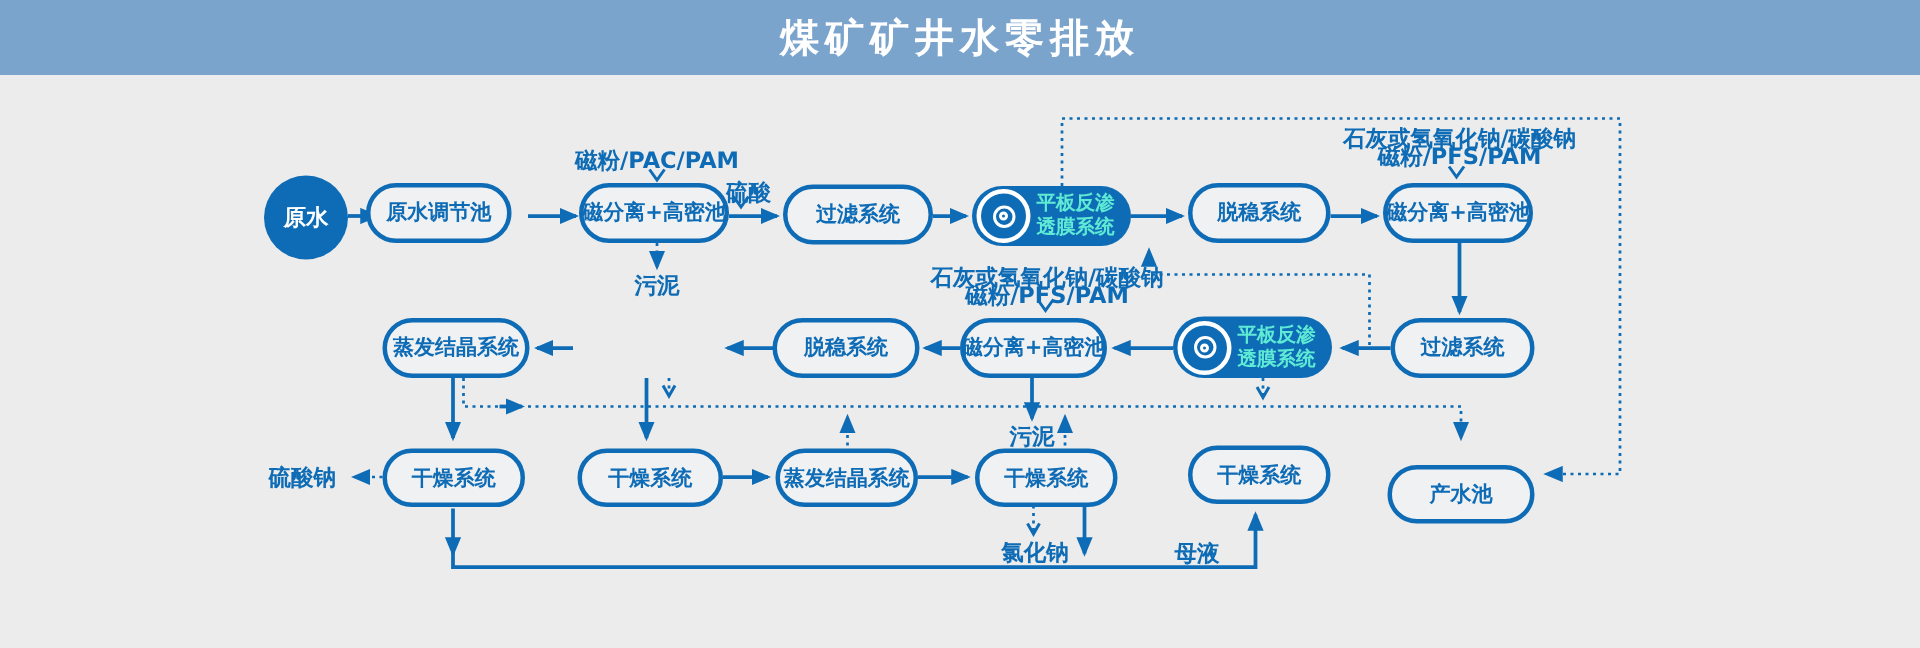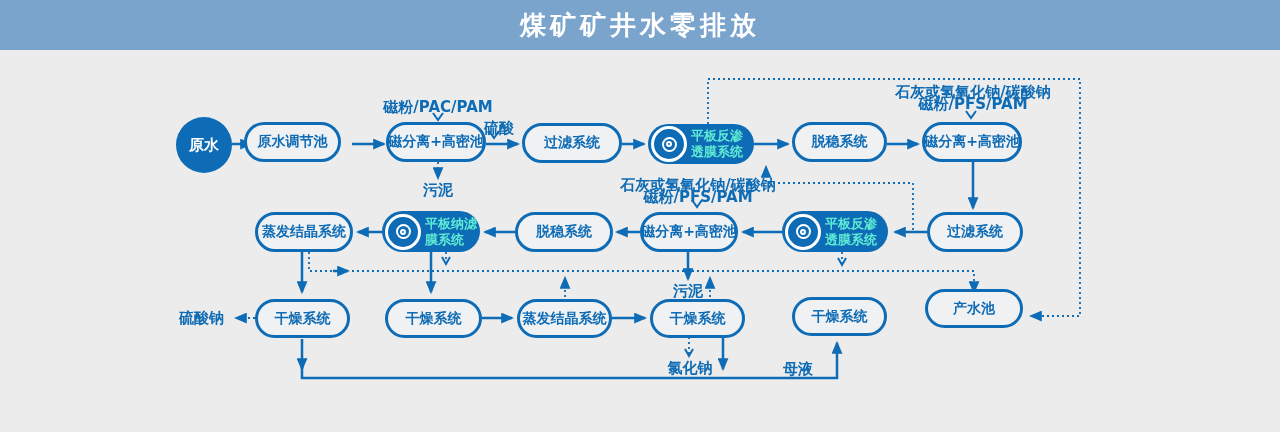--- a/index.html
+++ b/index.html
@@ -119,28 +119,20 @@
   <div class="pill" style="left:792px;top:122px;width:95px;height:40px;">
     <span>脱稳系统</span>
   </div>
   <div class="pill" style="left:922px;top:122px;width:100px;height:40px;">
     <span>磁分离+高密池</span>
   </div>
 
   <div class="pill" style="left:255px;top:212px;width:98px;height:40px;">
     <span>蒸发结晶系统</span>
   </div>
-  <div class="pill solid nf" style="left:382px;top:211px;width:98px;height:41px;">
-    <span class="disc">
-        <span class="ring">
-          <span class="dot"></span>
-        </span>
-      </span>
-    <span class="label">平板纳滤膜系统</span>
-  </div>
   <div class="pill" style="left:515px;top:212px;width:98px;height:40px;">
     <span>脱稳系统</span>
   </div>
   <div class="pill" style="left:640px;top:212px;width:98px;height:40px;">
     <span>磁分离+高密池</span>
   </div>
   <div class="pill solid" style="left:782px;top:211px;width:106px;height:41px;">
     <span class="disc">
         <span class="ring">
           <span class="dot"></span>
@@ -160,21 +152,21 @@
   </div>
   <div class="pill" style="left:517px;top:299px;width:95px;height:39px;">
     <span>蒸发结晶系统</span>
   </div>
   <div class="pill" style="left:650px;top:299px;width:95px;height:39px;">
     <span>干燥系统</span>
   </div>
   <div class="pill" style="left:792px;top:297px;width:95px;height:39px;">
     <span>干燥系统</span>
   </div>
-  <div class="pill" style="left:925px;top:289px;width:98px;height:39px;">
+  <div class="pill" style="left:925px;top:310px;width:98px;height:39px;">
     <span>产水池</span>
   </div>
 
   <div class="ann" style="left:378px;top:101px;width:120px;">磁粉/PAC/PAM</div>
   <div class="ann" style="left:484px;top:122px;width:30px;">硫酸</div>
   <div class="ann" style="left:408px;top:184px;width:60px;">污泥</div>
   <div class="ann" style="left:888px;top:86px;width:170px;">
     <div>石灰或氢氧化钠/碳酸钠</div>
     <div>磁粉/PFS/PAM</div>
   </div>

